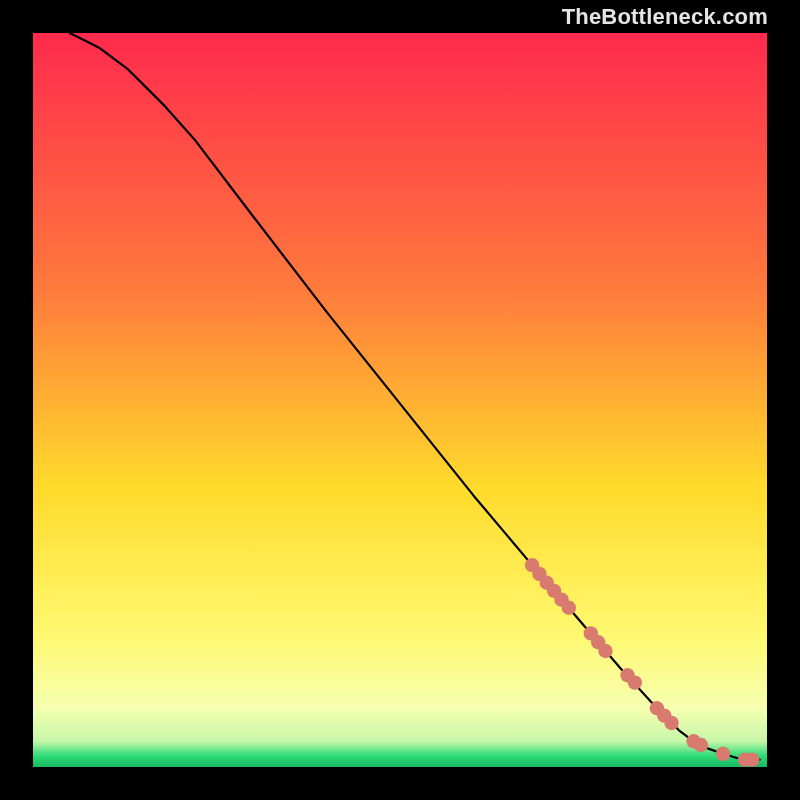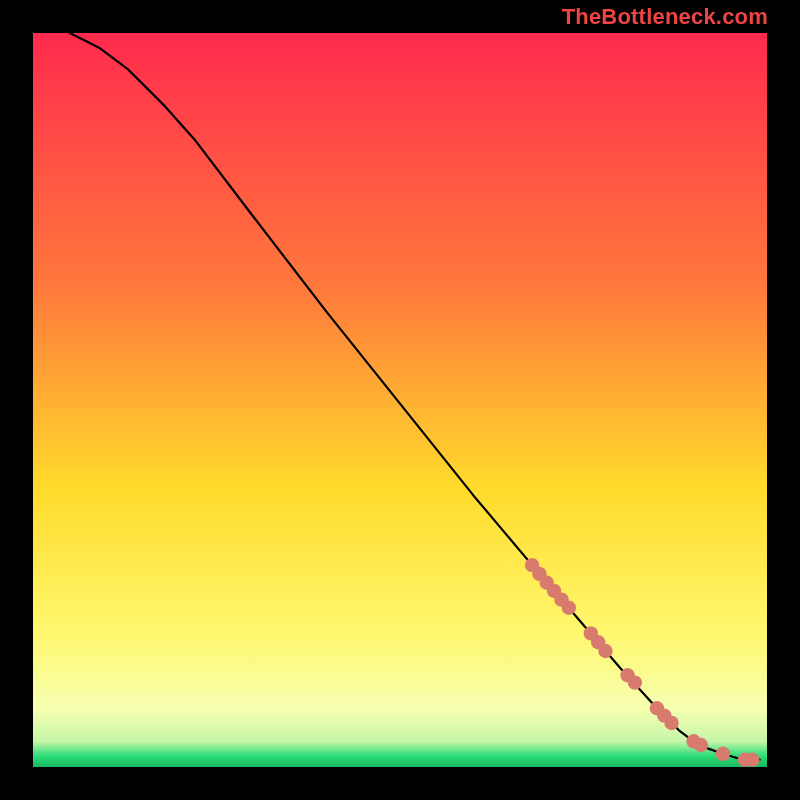--- a/index.html
+++ b/index.html
@@ -39,21 +39,21 @@
     height: 734px;
     pointer-events: none;
   }
   .watermark {
     position: absolute;
     top: 4px;
     right: 32px;
     font-family: Arial, Helvetica, sans-serif;
     font-size: 22px;
     font-weight: 600;
-    color: #ef4444;
+    color: #e5e5e5;
     letter-spacing: 0.2px;
     user-select: none;
   }
 </style>
 </head>
 <body>
 
 <div class="stage">
   <div class="plot">
     <svg class="gradient" viewBox="0 0 734 734" preserveAspectRatio="none">

